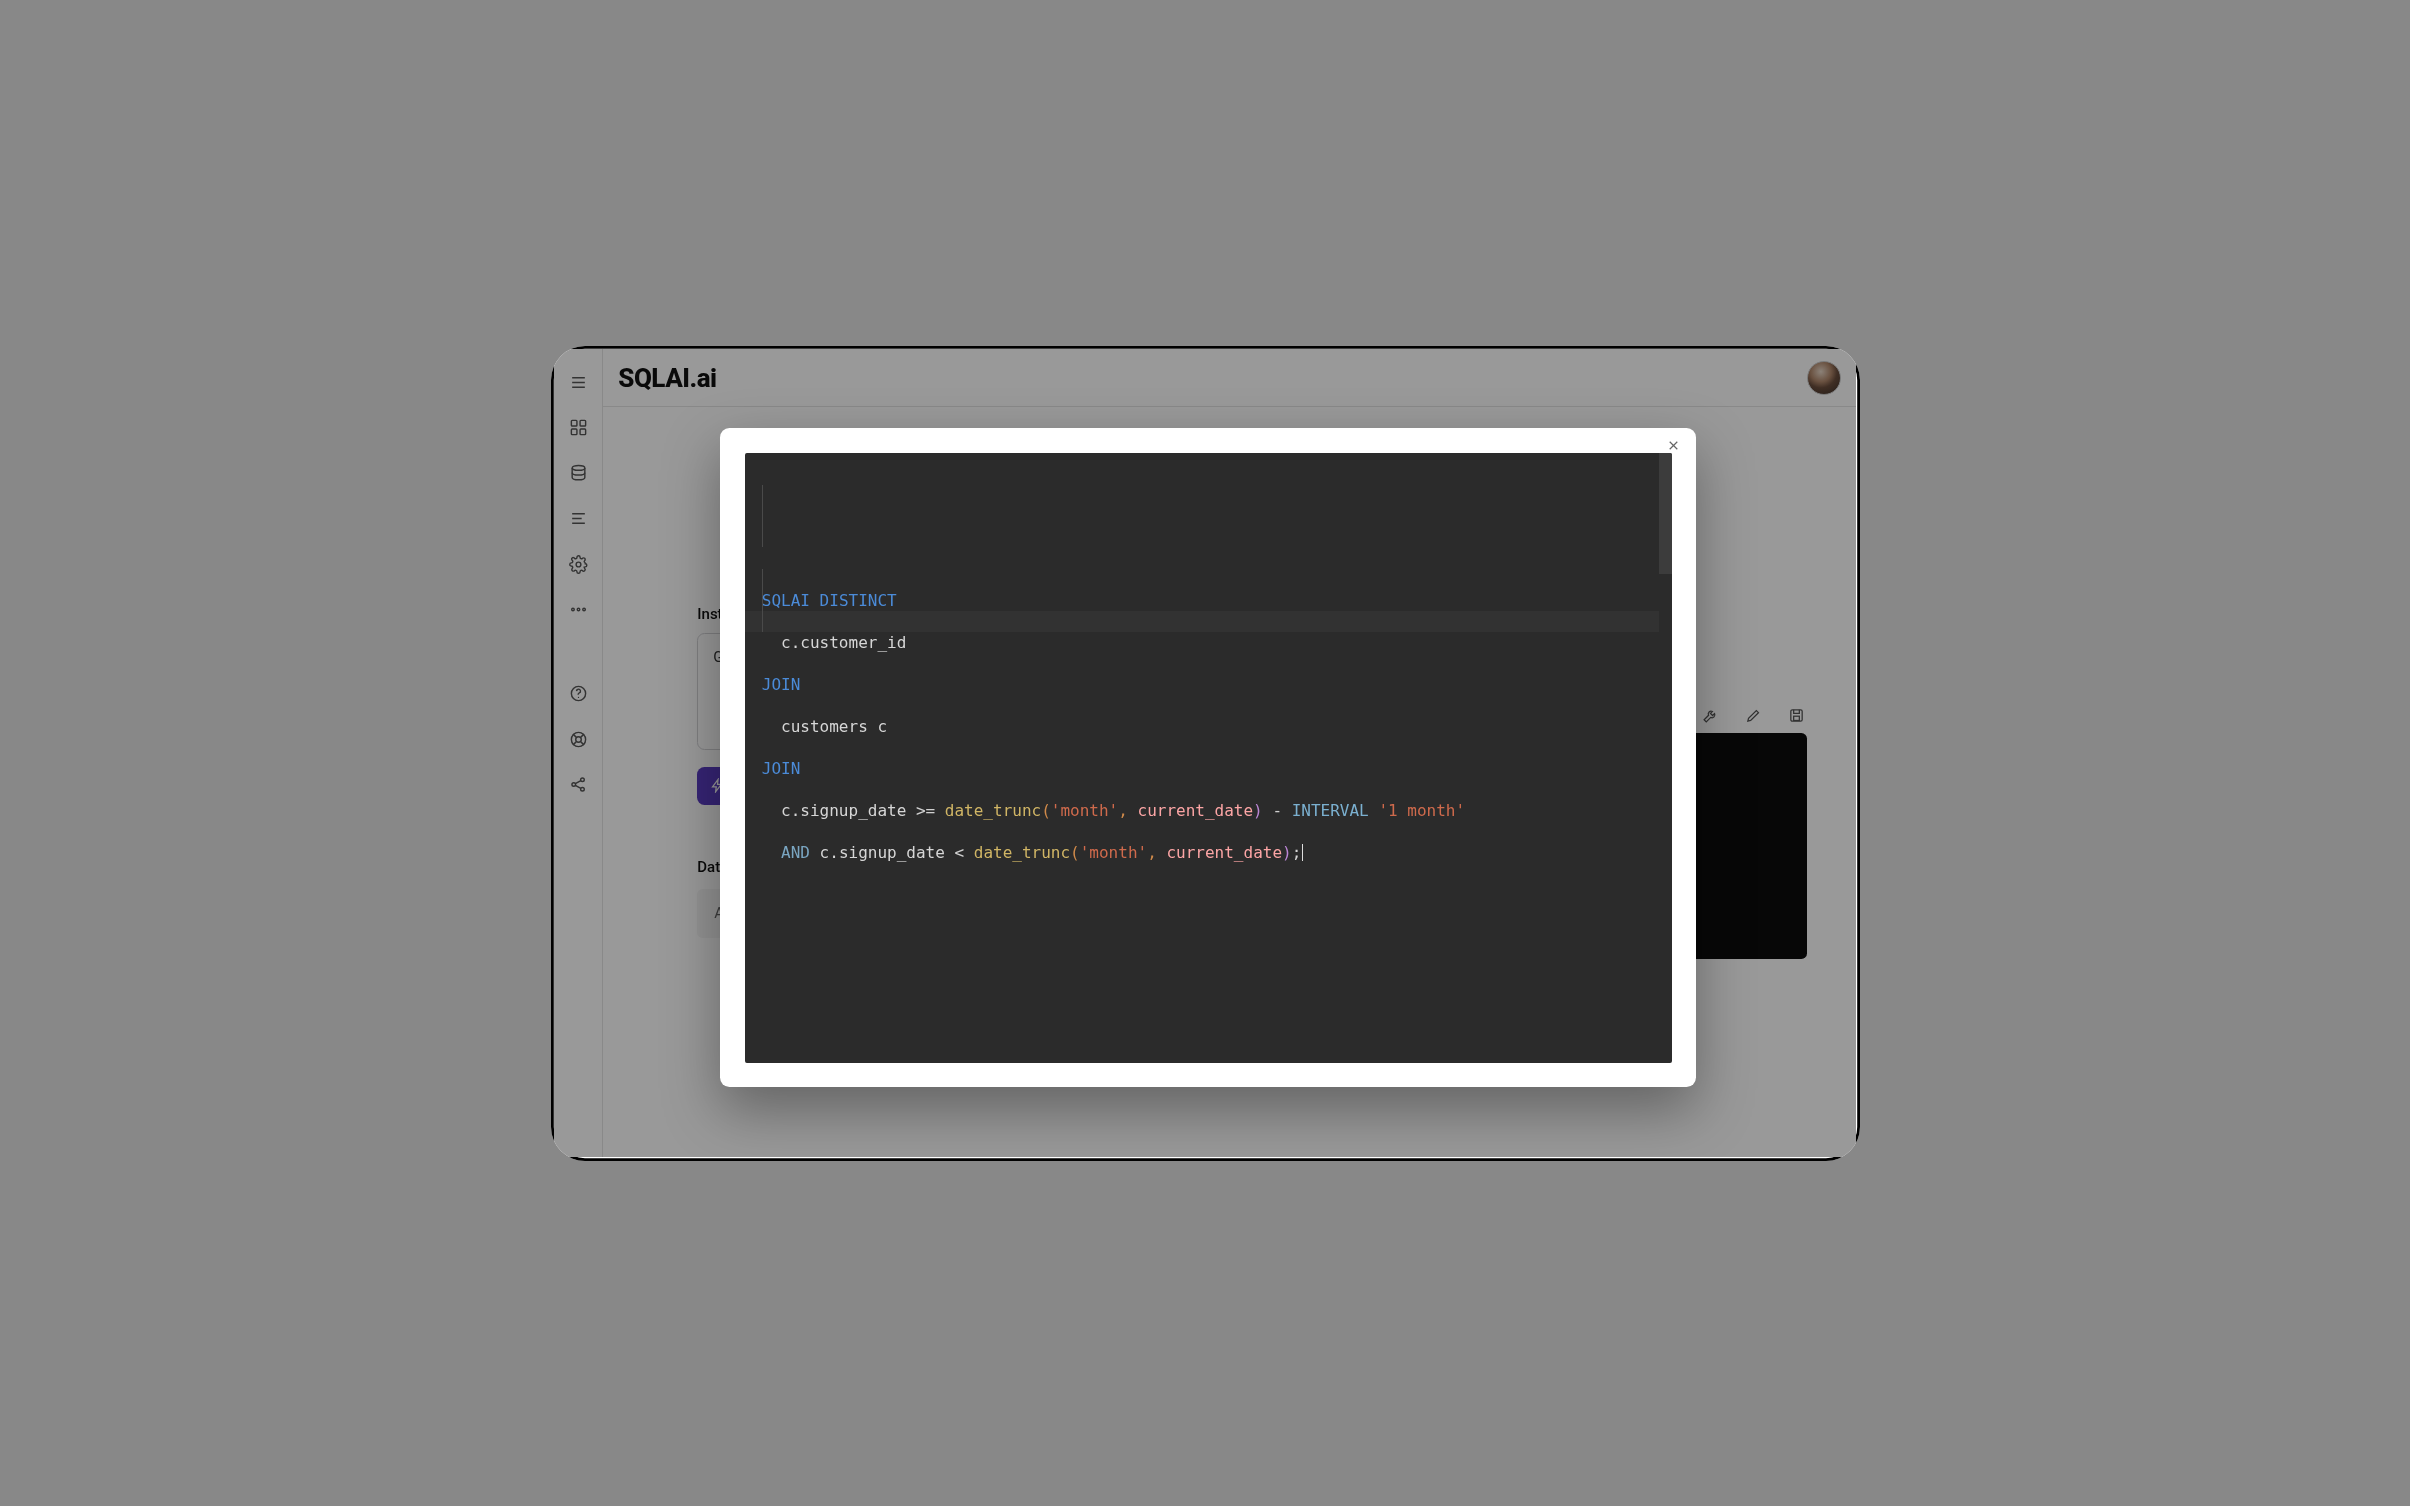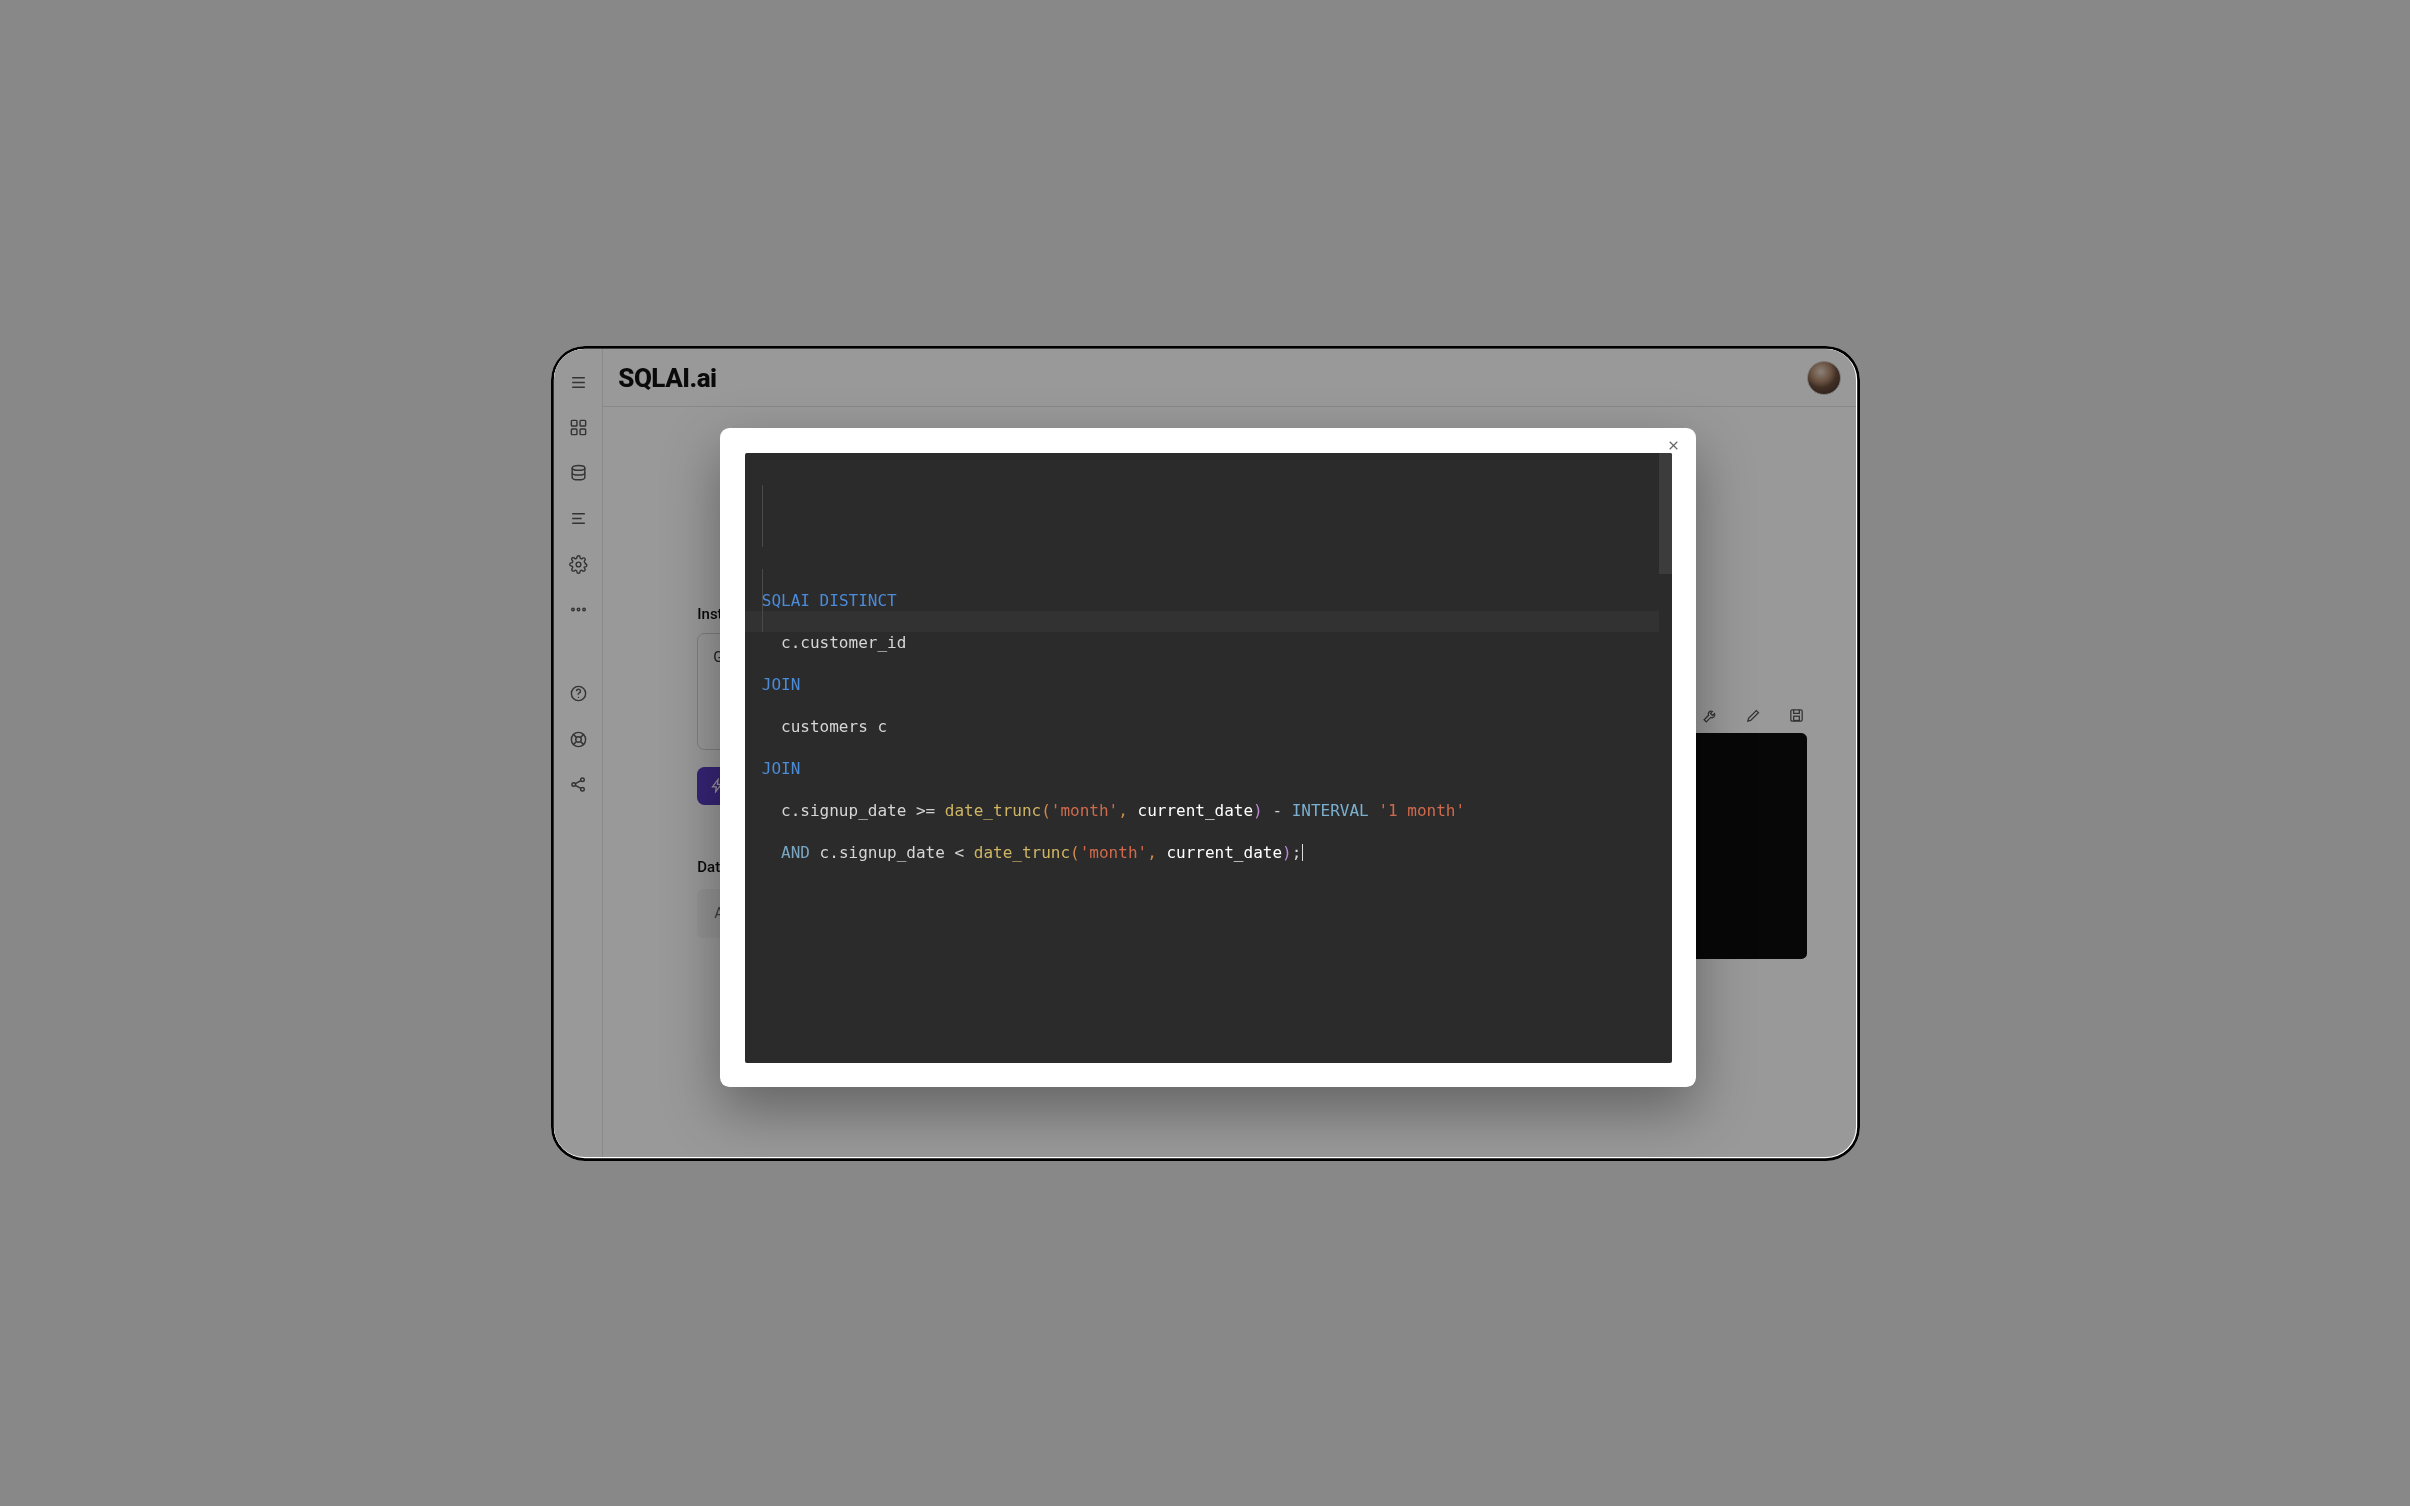--- a/index.html
+++ b/index.html
@@ -18,21 +18,21 @@
     height: 815px;
     background: #fff;
     border-radius: 34px;
     position: relative;
     overflow: hidden;
     box-shadow: 0 0 0 2.8px #000 inset;
   }
   .device-inner {
     position: absolute;
     inset: 3.8px;
-    border-radius: 30px;
+    border-radius: 11px;
     background: #fff;
     overflow: hidden;
     text-decoration: underline;
   }
 
   
   .app {
     position: absolute;
     inset: 0;
     display: flex;
@@ -270,21 +270,21 @@
   .kw  { color: #4b8bd8; }     
   .kw2 { color: #7aa6c2; }     
   .intv{ color: #7bb0d0; }     
   .fn  { color: #d0b565; }     
   .id  { color: #d6d6d6; }
   .pn  { color: #d08a4a; }     
   .pur { color: #bb86d4; }     
   .op  { color: #d0d0d0; }
   .str { color: #cf6a4c; }     
   .str2{ color: #cf6a4c; }     
-  .cur { color: #ffffff; margin-top: 20px; }     
+  .cur { color: #fca5a5; margin-top: 20px; }     
   .semi{ color: #d6d6d6; }
 </style>
 </head>
 <body>
 
 <div class="device-frame">
   <div class="device-inner">
 
     <div class="app">
       <div class="sidebar">

